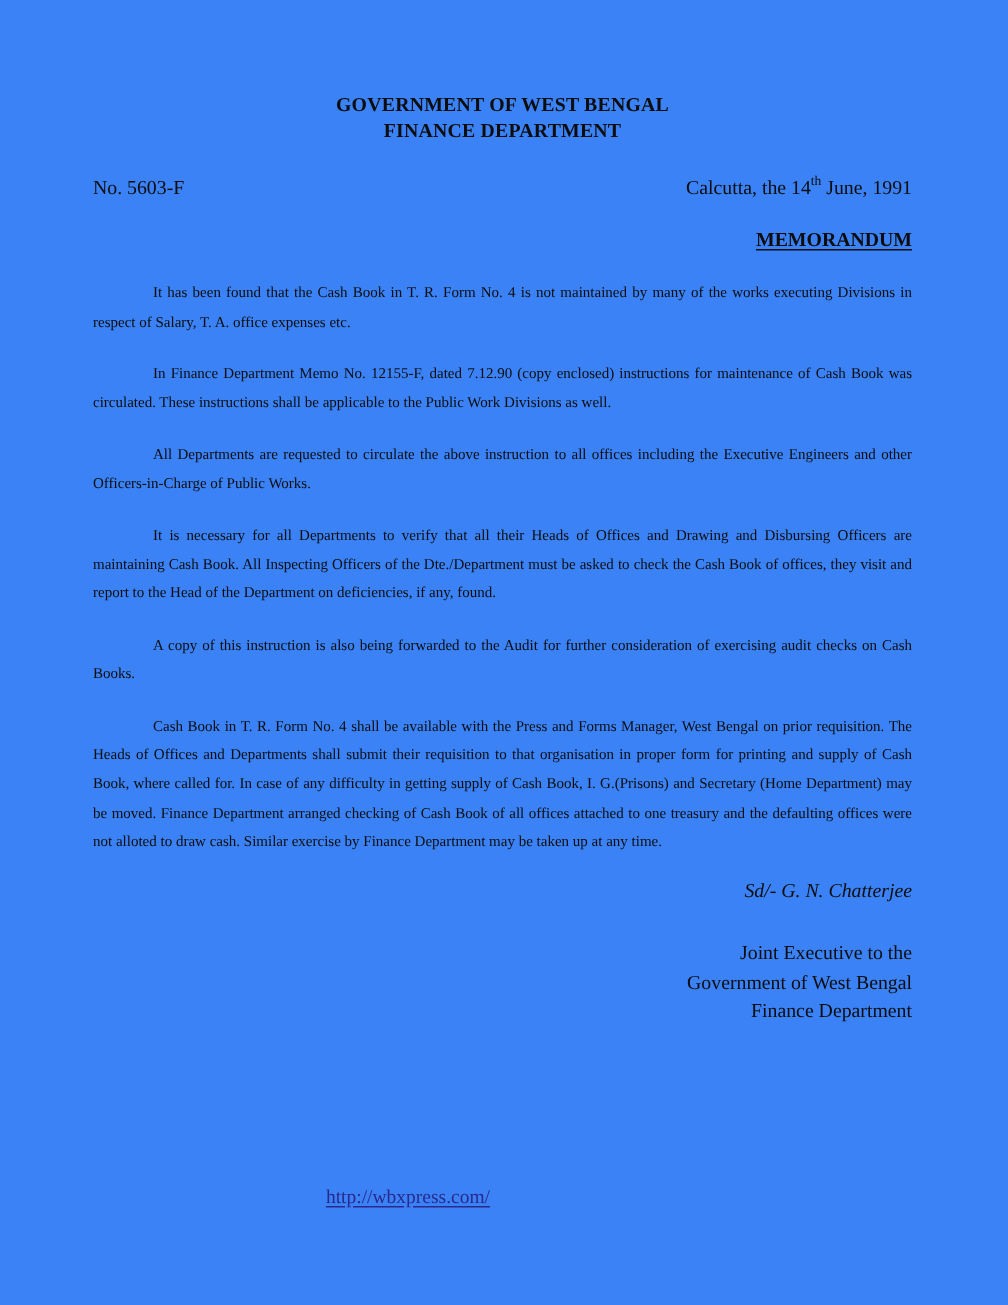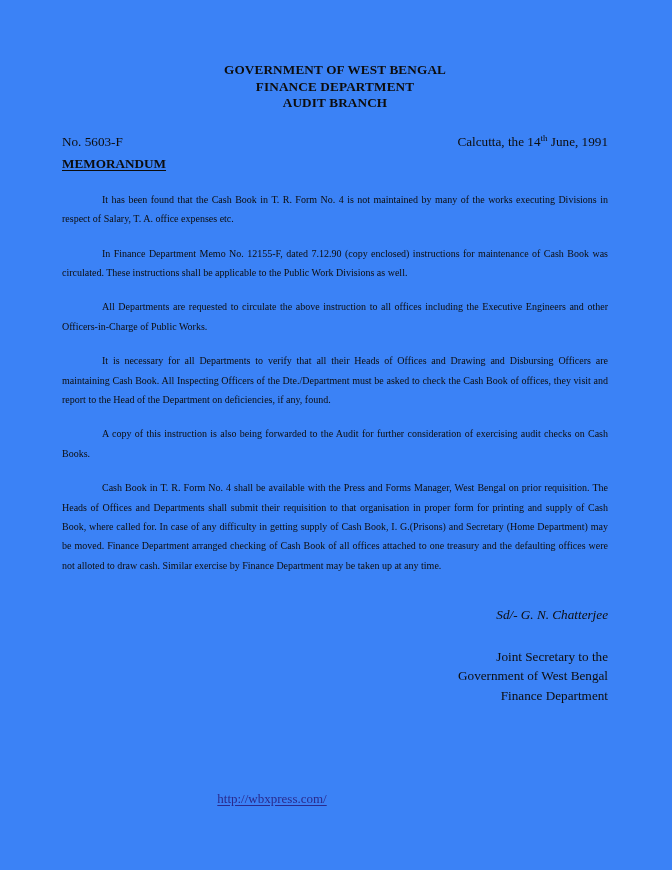--- a/index.html
+++ b/index.html
@@ -46,46 +46,46 @@
   .ref-no { white-space: nowrap; }
   .ref-date { white-space: nowrap; }
   .ref-date sup {
     font-size: 9px;
     vertical-align: super;
     line-height: 0;
   }
 
   
   .doc-title {
-    text-align: left;
+    text-align: right;
     font-weight: bold;
     font-size: 13.2px;
     line-height: 17px;
-    margin-top: 5px;
+    margin-top: 18px;
   }
   .doc-title span {
     text-decoration: underline;
     text-underline-offset: 2px;
   }
 
   
   .body-block { margin-top: 18px; }
   p.para {
     margin: 0 0 15px 0;
     font-size: 10px;
     line-height: 19.4px;
     text-align: justify;
     text-indent: 40px;
     hyphens: none;
   }
   p.para:last-child { margin-bottom: 0; }
 
   
   .sign-block {
-    margin-top: 30px;
+    margin-top: 12px;
     text-align: right;
     font-size: 13.2px;
     line-height: 19.4px;
   }
   .sign-name {
     font-style: italic;
     white-space: nowrap;
   }
   .sign-desig {
     margin-top: 22px;
@@ -110,21 +110,20 @@
 </head>
 <body>
 
 <div class="page">
 
   <div class="content">
 
     <div class="letterhead">
       <div>GOVERNMENT OF WEST BENGAL</div>
       <div>FINANCE DEPARTMENT</div>
-      <div>AUDIT BRANCH</div>
     </div>
 
     <div class="ref-row">
       <div class="ref-no">No. 5603-F</div>
       <div class="ref-date"><span>Calcutta, the 14</span><sup>th</sup><span> June, 1991</span></div>
     </div>
 
     <div class="doc-title">
       <span>MEMORANDUM</span>
     </div>
@@ -134,21 +133,21 @@
       <p class="para">In Finance Department Memo No. 12155-F, dated 7.12.90 (copy enclosed) instructions for maintenance of Cash Book was circulated. These instructions shall be applicable to the Public Work Divisions as well.</p>
       <p class="para">All Departments are requested to circulate the above instruction to all offices including the Executive Engineers and other Officers-in-Charge of Public Works.</p>
       <p class="para">It is necessary for all Departments to verify that all their Heads of Offices and Drawing and Disbursing Officers are maintaining Cash Book. All Inspecting Officers of the Dte./Department must be asked to check the Cash Book of offices, they visit and report to the Head of the Department on deficiencies, if any, found.</p>
       <p class="para">A copy of this instruction is also being forwarded to the Audit for further consideration of exercising audit checks on Cash Books.</p>
       <p class="para">Cash Book in T. R. Form No. 4 shall be available with the Press and Forms Manager, West Bengal on prior requisition. The Heads of Offices and Departments shall submit their requisition to that organisation in proper form for printing and supply of Cash Book, where called for. In case of any difficulty in getting supply of Cash Book, I. G.(Prisons) and Secretary (Home Department) may be moved. Finance Department arranged checking of Cash Book of all offices attached to one treasury and the defaulting offices were not alloted to draw cash. Similar exercise by Finance Department may be taken up at any time.</p>
     </div>
 
     <div class="sign-block">
       <div class="sign-name">Sd/- G. N. Chatterjee</div>
       <div class="sign-desig">
-        <div>Joint Secretary to the</div>
+        <div>Joint Executive to the</div>
         <div>Government of West Bengal</div>
         <div>Finance Department</div>
       </div>
     </div>
 
   </div>
 
   <div class="footer">
     <a href="#">http://wbxpress.com/</a>
   </div>

